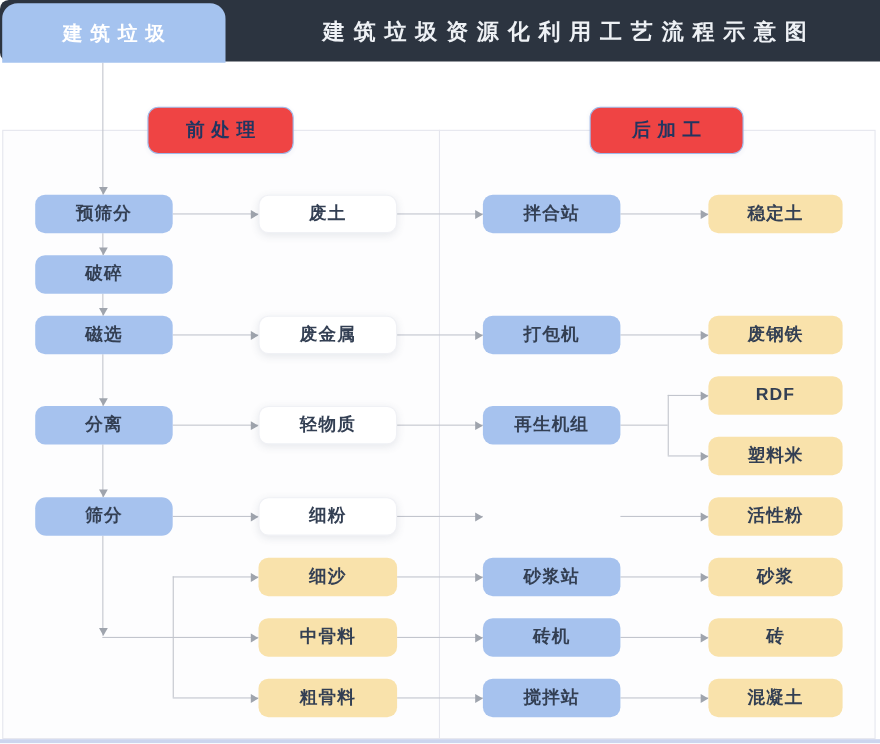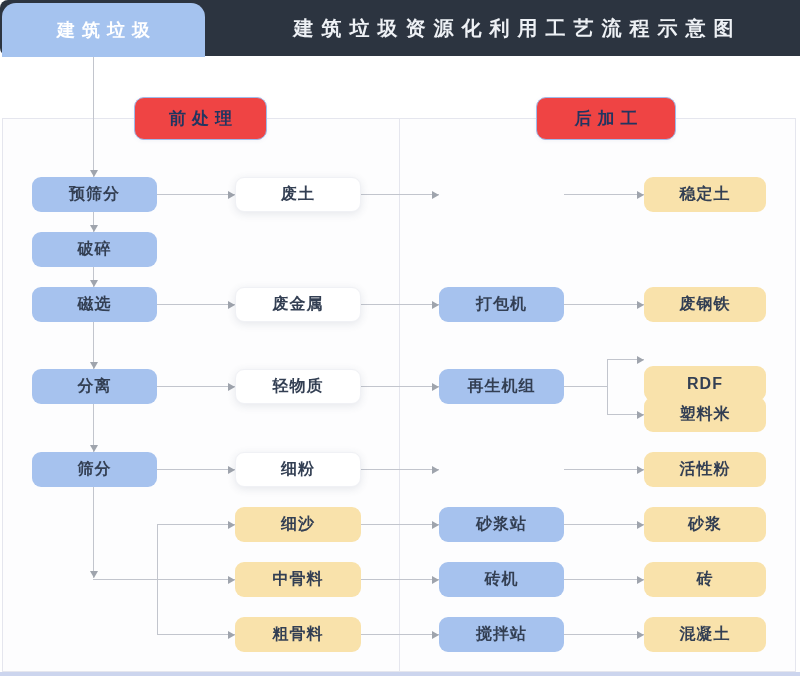--- a/index.html
+++ b/index.html
@@ -136,36 +136,37 @@
       <div class="edge" style="left: 93px; top: 404px; width: 1px; height: 48px;"></div>
       <div class="ah d" style="left: 89.5px; top: 445px;"></div>
       <div class="edge" style="left: 93px; top: 487px; width: 1px; height: 91px;"></div>
       <div class="ah d" style="left: 89.5px; top: 571px;"></div>
       <div class="edge" style="left: 157px; top: 524px; width: 1px; height: 110px;"></div>
       <div class="edge" style="left: 607px; top: 359px; width: 1px; height: 55px;"></div>
       <div class="node process" style="left: 32px; top: 177px; width: 125px; height: 35px;">预筛分</div>
       <div class="node process" style="left: 32px; top: 232px; width: 125px; height: 35px;">破碎</div>
       <div class="node process" style="left: 32px; top: 369px; width: 125px; height: 35px;">分离</div>
       <div class="node process" style="left: 32px; top: 287px; width: 125px; height: 35px;">磁选</div>
-      <div class="node process" style="left: 32px; top: 452px; width: 125px; height: 35px;">筛分</div>
+      <div class="node process" style="left: 32px; top: 452px; width: 125px; height: 35px; border-radius: 10px;">筛分</div>
       <div class="node intermediate" style="left: 235px; top: 177px; width: 126px; height: 35px;">废土</div>
       <div class="node intermediate" style="left: 235px; top: 287px; width: 126px; height: 35px;">废金属</div>
       <div class="node intermediate" style="left: 235px; top: 369px; width: 126px; height: 35px; text-align: center;">轻物质</div>
       <div class="node intermediate" style="left: 235px; top: 452px; width: 126px; height: 35px;">细粉</div>
       <div class="node product" style="left: 235px; top: 507px; width: 126px; height: 35px;">细沙</div>
       <div class="node product" style="left: 235px; top: 562px; width: 126px; height: 35px;">中骨料</div>
       <div class="node product" style="left: 235px; top: 617px; width: 126px; height: 35px;">粗骨料</div>
+      <div class="node process" style="left: 439px; top: 177px; width: 125px; height: 35px;">拌合站</div>
       <div class="node process" style="left: 439px; top: 287px; width: 125px; height: 35px;">打包机</div>
       <div class="node process" style="left: 439px; top: 369px; width: 125px; height: 35px;">再生机组</div>
       <div class="node process" style="left: 439px; top: 507px; width: 125px; height: 35px;">砂浆站</div>
       <div class="node process" style="left: 439px; top: 562px; width: 125px; height: 35px;">砖机</div>
       <div class="node process" style="left: 439px; top: 617px; width: 125px; height: 35px;">搅拌站</div>
       <div class="node product" style="left: 644px; top: 177px; width: 122px; height: 35px;">稳定土</div>
       <div class="node product" style="left: 644px; top: 287px; width: 122px; height: 35px;">废钢铁</div>
-      <div class="node product" style="left: 644px; top: 342px; width: 122px; height: 35px; margin-top: 24px;">RDF</div>
+      <div class="node product" style="left: 644px; top: 342px; width: 122px; height: 35px;">RDF</div>
       <div class="node product" style="left: 644px; top: 397px; width: 122px; height: 35px;">塑料米</div>
       <div class="node product" style="left: 644px; top: 452px; width: 122px; height: 35px;">活性粉</div>
       <div class="node product" style="left: 644px; top: 507px; width: 122px; height: 35px;">砂浆</div>
       <div class="node product" style="left: 644px; top: 562px; width: 122px; height: 35px;">砖</div>
       <div class="node product" style="left: 644px; top: 617px; width: 122px; height: 35px;">混凝土</div>
     </div>
 
   <div class="section-label label-pre">前处理</div>
   <div class="section-label label-post">后加工</div>
 

